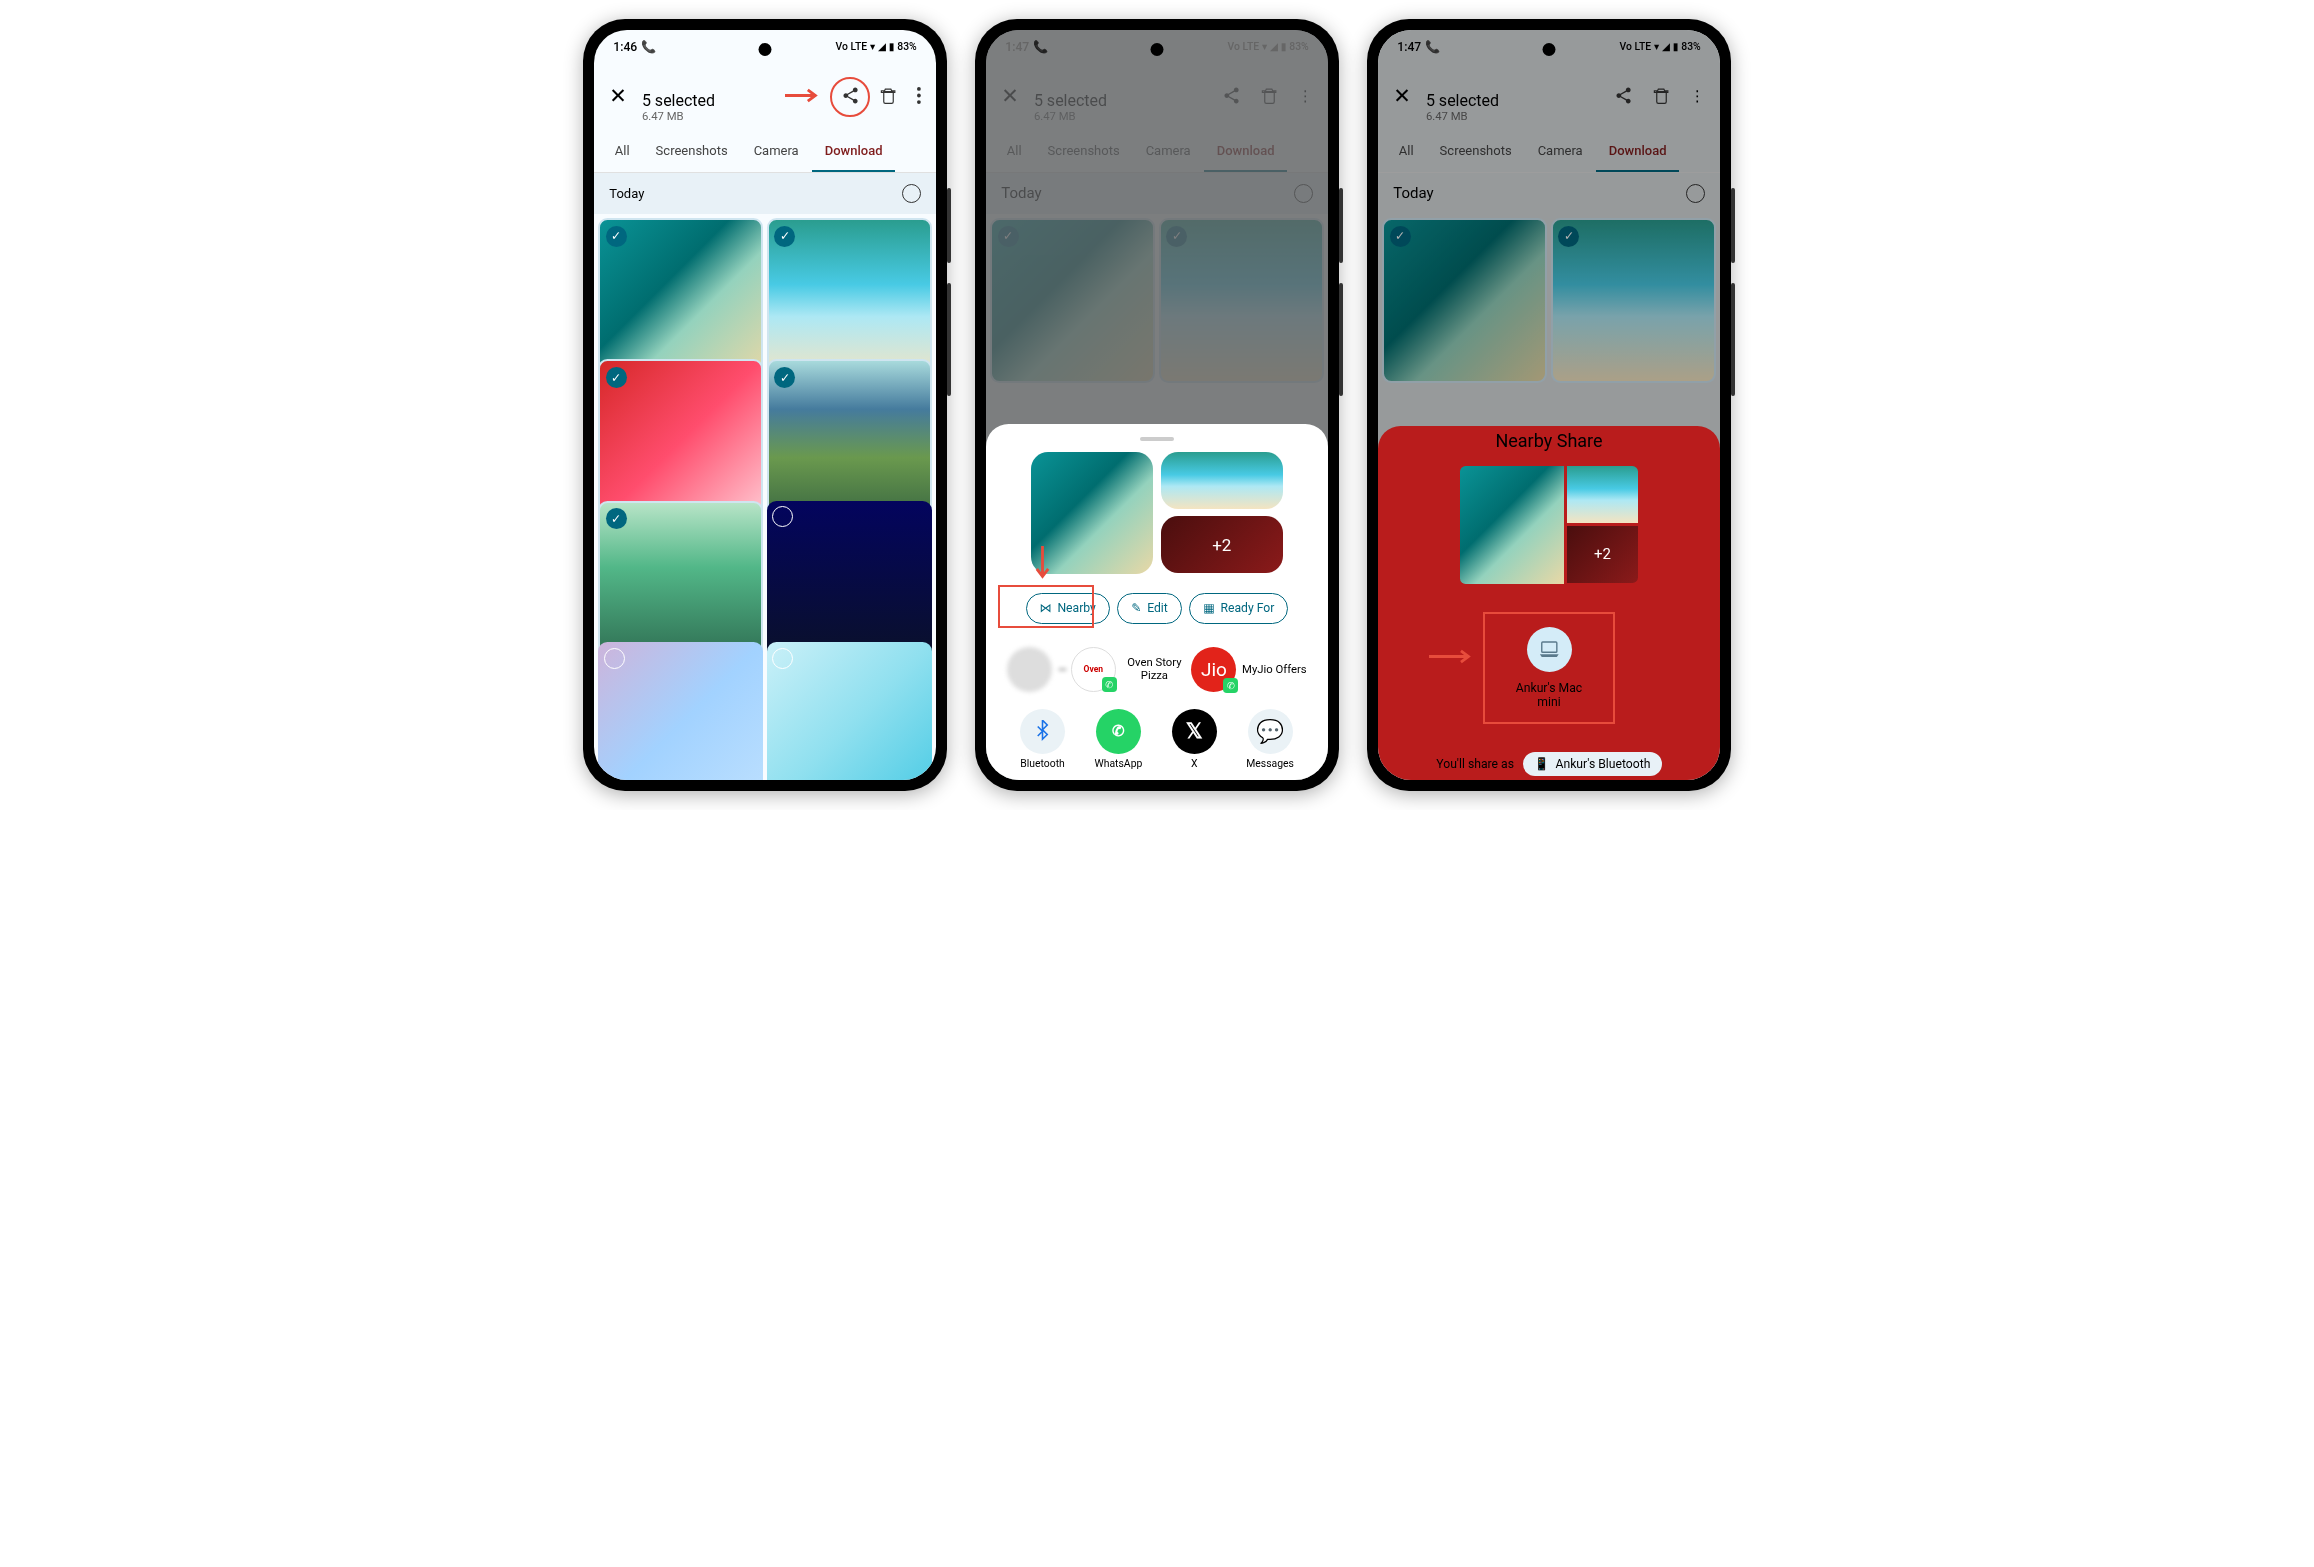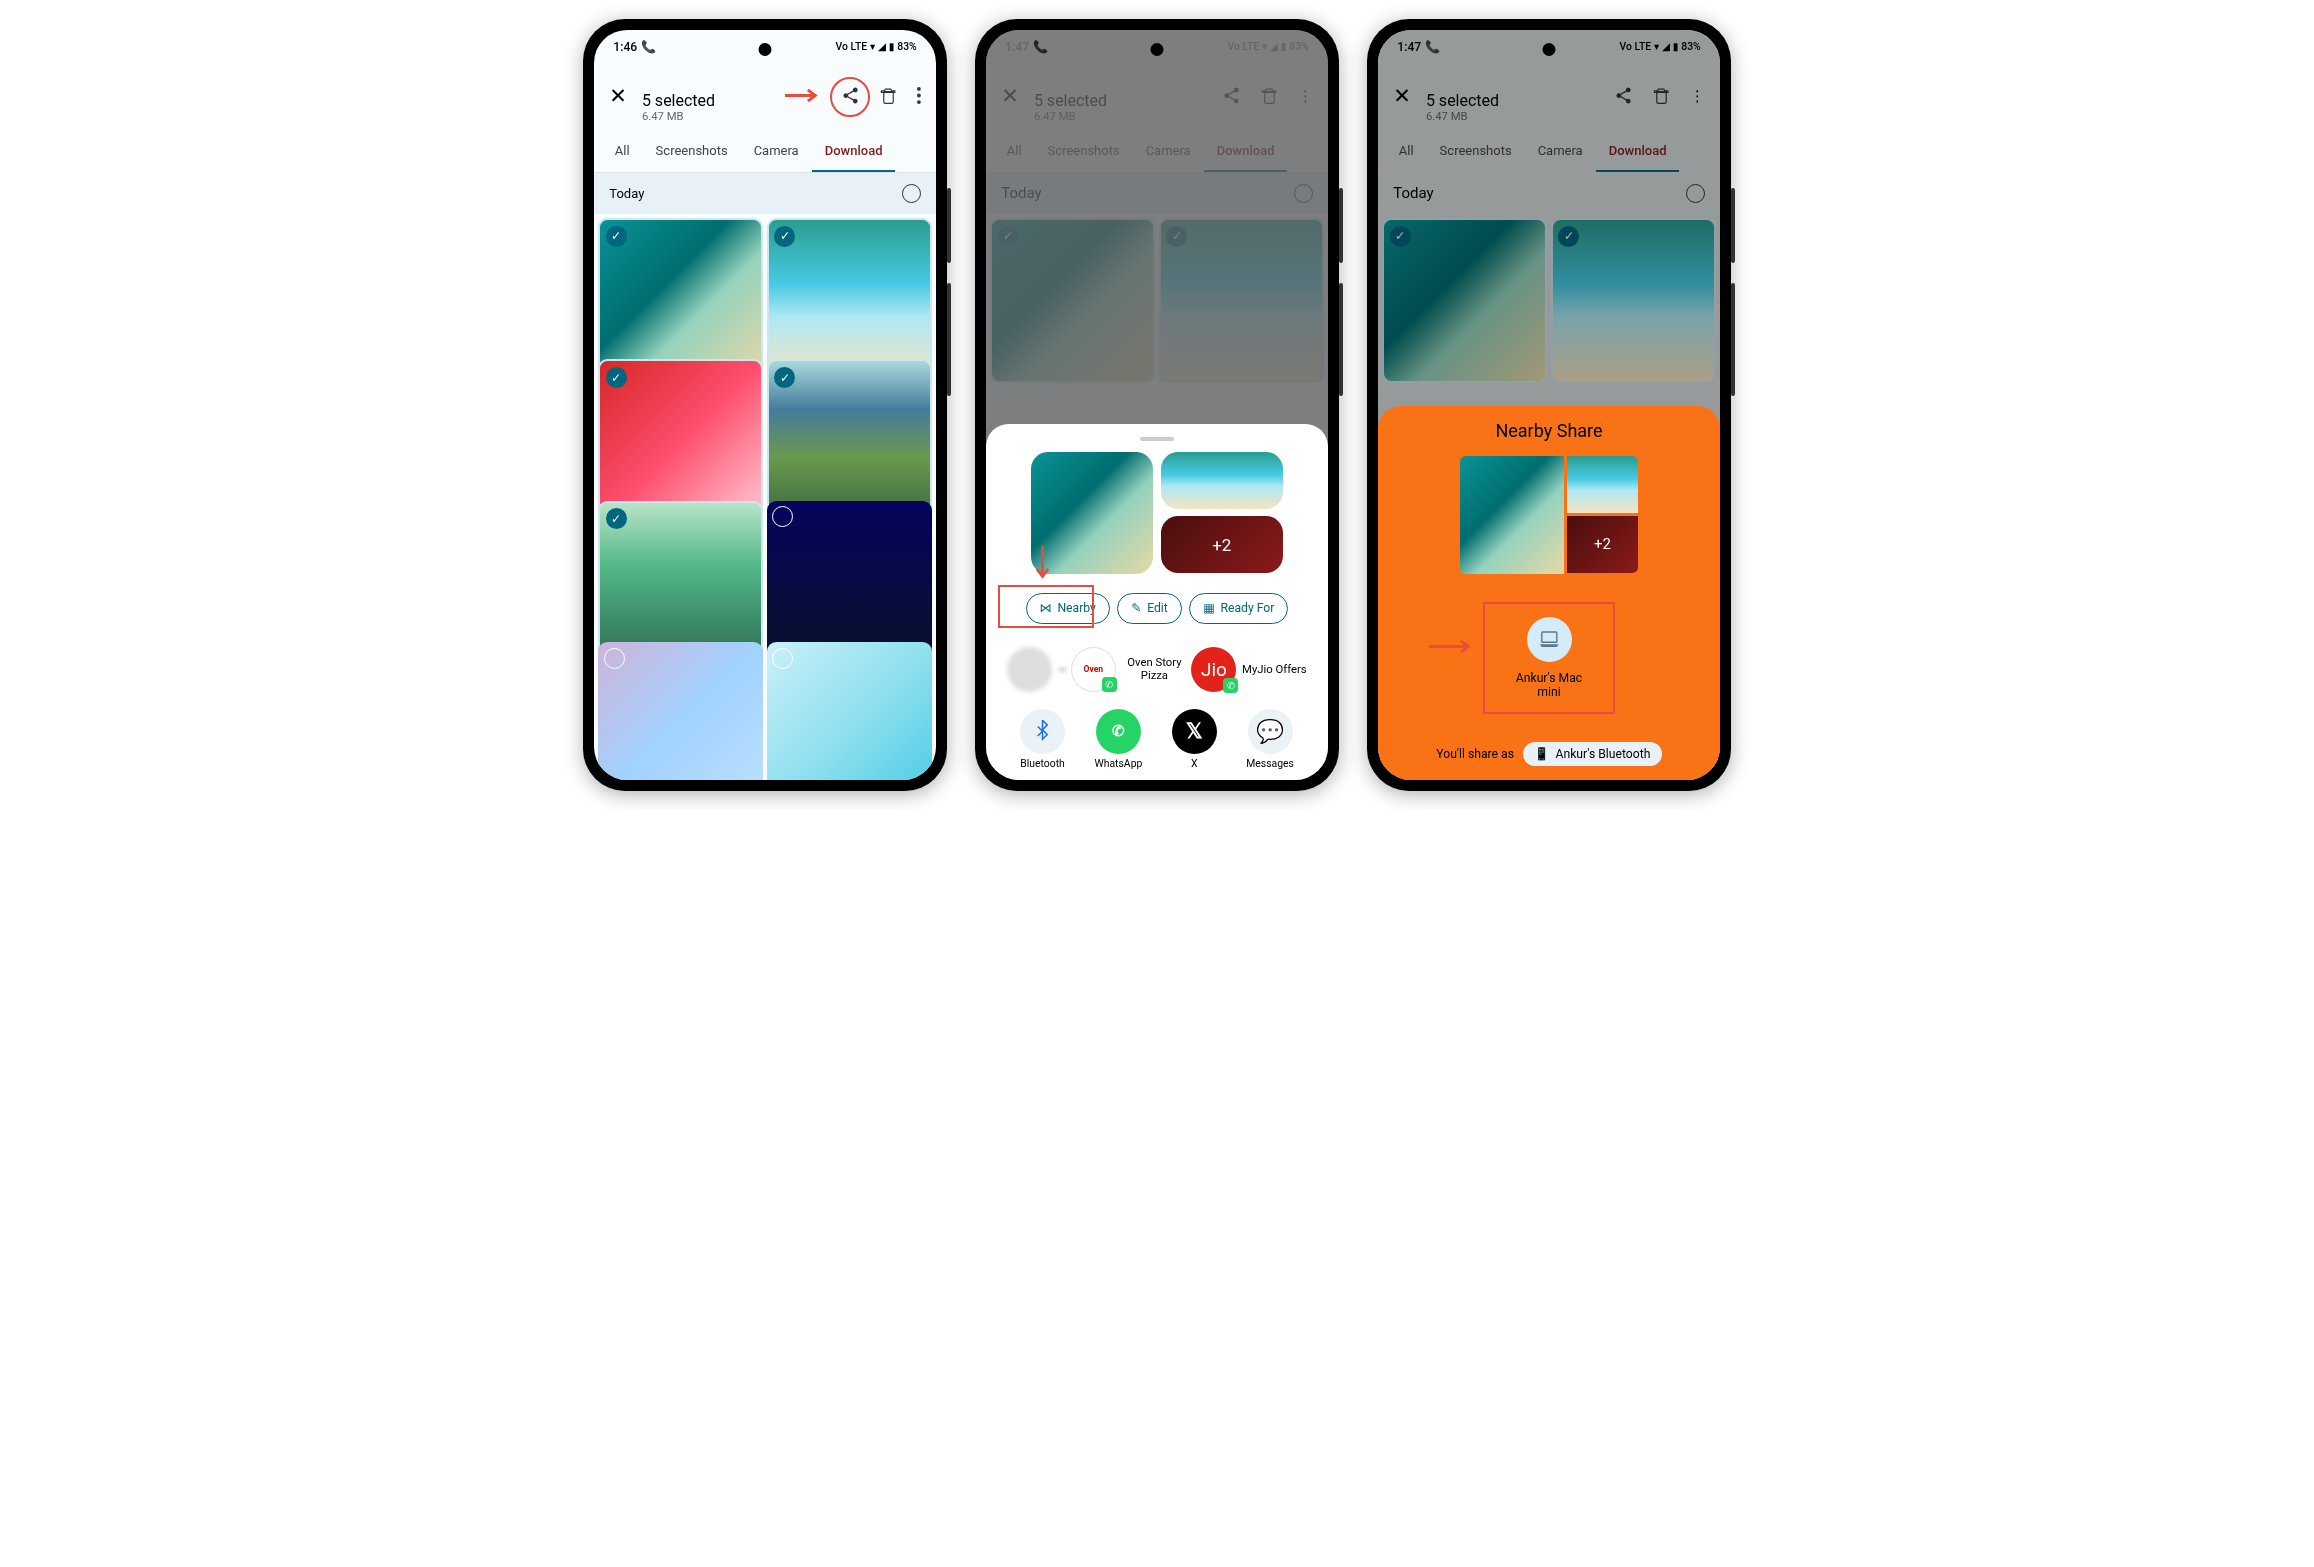--- a/index.html
+++ b/index.html
@@ -147,22 +147,22 @@
   .app-row { display: flex; justify-content: space-around; }
   .app { display: flex; flex-direction: column; align-items: center; gap: 3.8px; cursor: pointer; }
   .app-icon {
     width: 45px; height: 45px; border-radius: 50%; display: flex;
     align-items: center; justify-content: center; color: #fff; font-weight: bold;
   }
   .app-label { font-size: 10.4px; }
   
   
   .ns-sheet {
-    position: absolute; bottom: 0; left: 0; right: 0; background: #f97316;
-    border-radius: 22.6px 22.6px 0 0; padding: 14px; z-index: 20;
+    position: absolute; bottom: 0; left: 0; right: 0; background: #b91c1c;
+    border-radius: 22.6px 22.6px 0 0; padding: 4px; z-index: 20;
   }
   .ns-title { text-align: center; font-size: 18px; margin-bottom: 15px; }
   .ns-preview { display: flex; justify-content: center; gap: 2.8px; margin-bottom: 28px; }
   .ns-left { width: 104px; height: 118px; border-radius: 5.6px 0 0 5.6px; }
   .ns-right { display: flex; flex-direction: column; gap: 2.8px; }
   .ns-sm { width: 71px; height: 57px; display: flex; align-items: center; justify-content: center; color: #fff; }
   .ns-sm:first-child { border-radius: 0 5.6px 0 0; }
   .ns-sm:last-child { border-radius: 0 0 5.6px 0; }
   
   .device-box {

